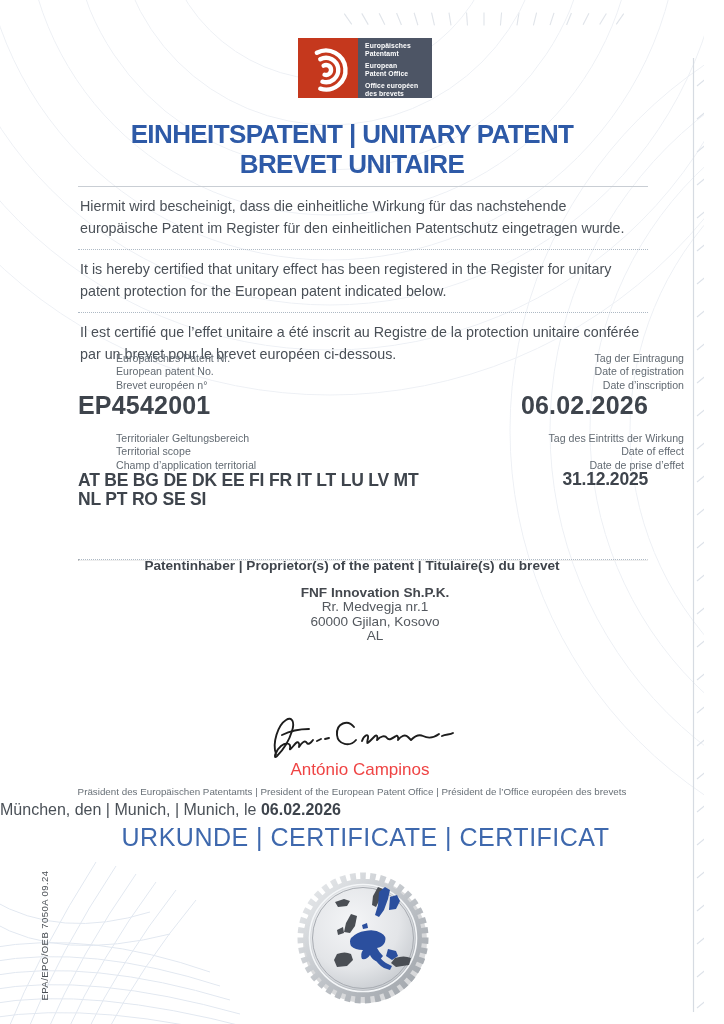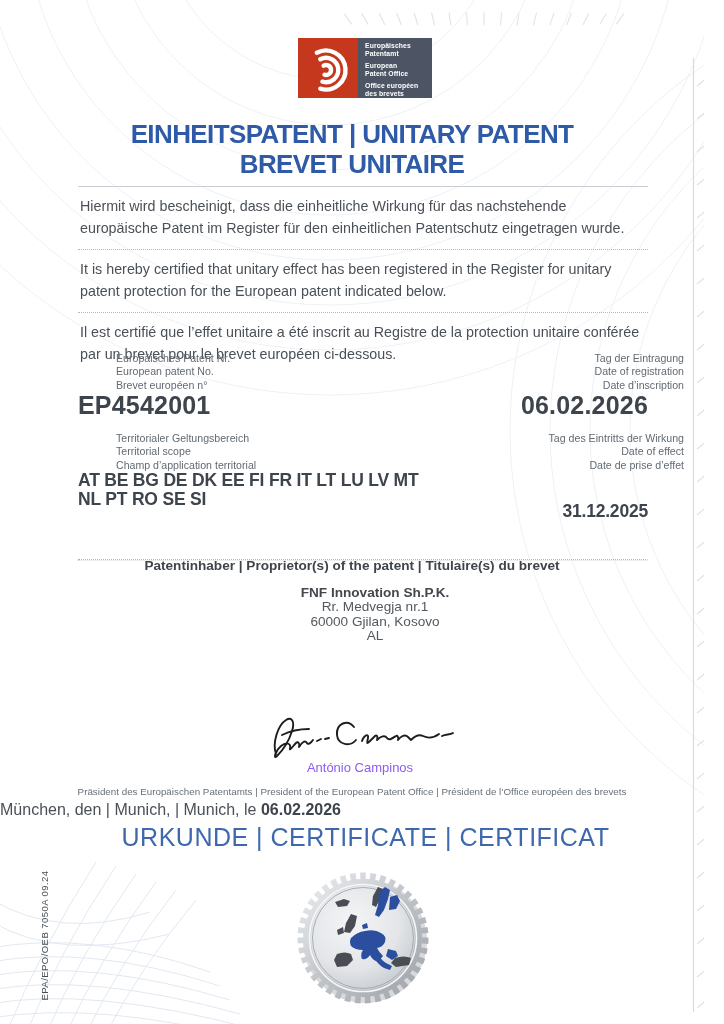--- a/index.html
+++ b/index.html
@@ -37,21 +37,21 @@
   
   .prop-rule{position:absolute;left:78px;width:570px;top:551px;border-top:1px dotted #aeb9c4;}
   .prop-heading{position:absolute;left:0;right:0;top:558px;text-align:center;
                 font-size:13.6px;font-weight:bold;color:#3f444b;}
   .prop-block{position:absolute;left:0;right:0;top:586px;text-align:center;
               font-size:13.6px;line-height:14.4px;color:#54595f;margin-left:46px;}
   .prop-block .nm{font-weight:bold;color:#44484e;}
 
   
   .sig-svg{position:absolute;left:262px;top:710px;}
-  .sig-name{position:absolute;left:0;right:0;top:760px;text-align:center;font-size:13px;color:#8b5cf6;margin-left:16px;}
+  .sig-name{position:absolute;left:0;right:0;top:760px;text-align:center;font-size:17px;color:#ef4444;margin-left:16px;}
   .pres-line{position:absolute;left:0;right:0;top:786px;text-align:center;font-size:9.8px;color:#687077;}
   .place-line{position:absolute;left:0;right:0;top:801px;text-align:left;font-size:16px;color:#4a5057;}
   .place-line b{color:#3e444c;}
 
   .urkunde{position:absolute;left:0;right:0;top:823px;text-align:center;
            font-size:25px;font-weight:400;color:#3e68ad;letter-spacing:.5px;padding-left:27px;}
 
   .seal{position:absolute;left:289px;top:866px;}
 
   .form-code{position:absolute;left:-31px;top:930px;width:150px;text-align:center;
@@ -214,21 +214,21 @@
     <div class="midval" style="left:78px;top:471px;width:400px;">
       <div>AT BE BG DE DK EE FI FR IT LT LU LV MT</div>
       <div>NL PT RO SE SI</div>
     </div>
 
     <div class="lbl right" style="left:348px;width:300px;top:432px;">
       <span>Tag des Eintritts der Wirkung</span>
       <span>Date of effect</span>
       <span>Date de prise d’effet</span>
     </div>
-    <div class="midval r" style="left:348px;width:300px;top:470px;margin-top:32px;">31.12.2025</div>
+    <div class="midval r" style="left:348px;width:300px;top:470px;">31.12.2025</div>
 
     <hr class="prop-rule">
     <div class="prop-heading">Patentinhaber | Proprietor(s) of the patent | Titulaire(s) du brevet</div>
     <div class="prop-block">
       <div class="nm">FNF Innovation Sh.P.K.</div>
       <div>Rr. Medvegja nr.1</div>
       <div>60000 Gjilan, Kosovo</div>
       <div>AL</div>
     </div>
 

